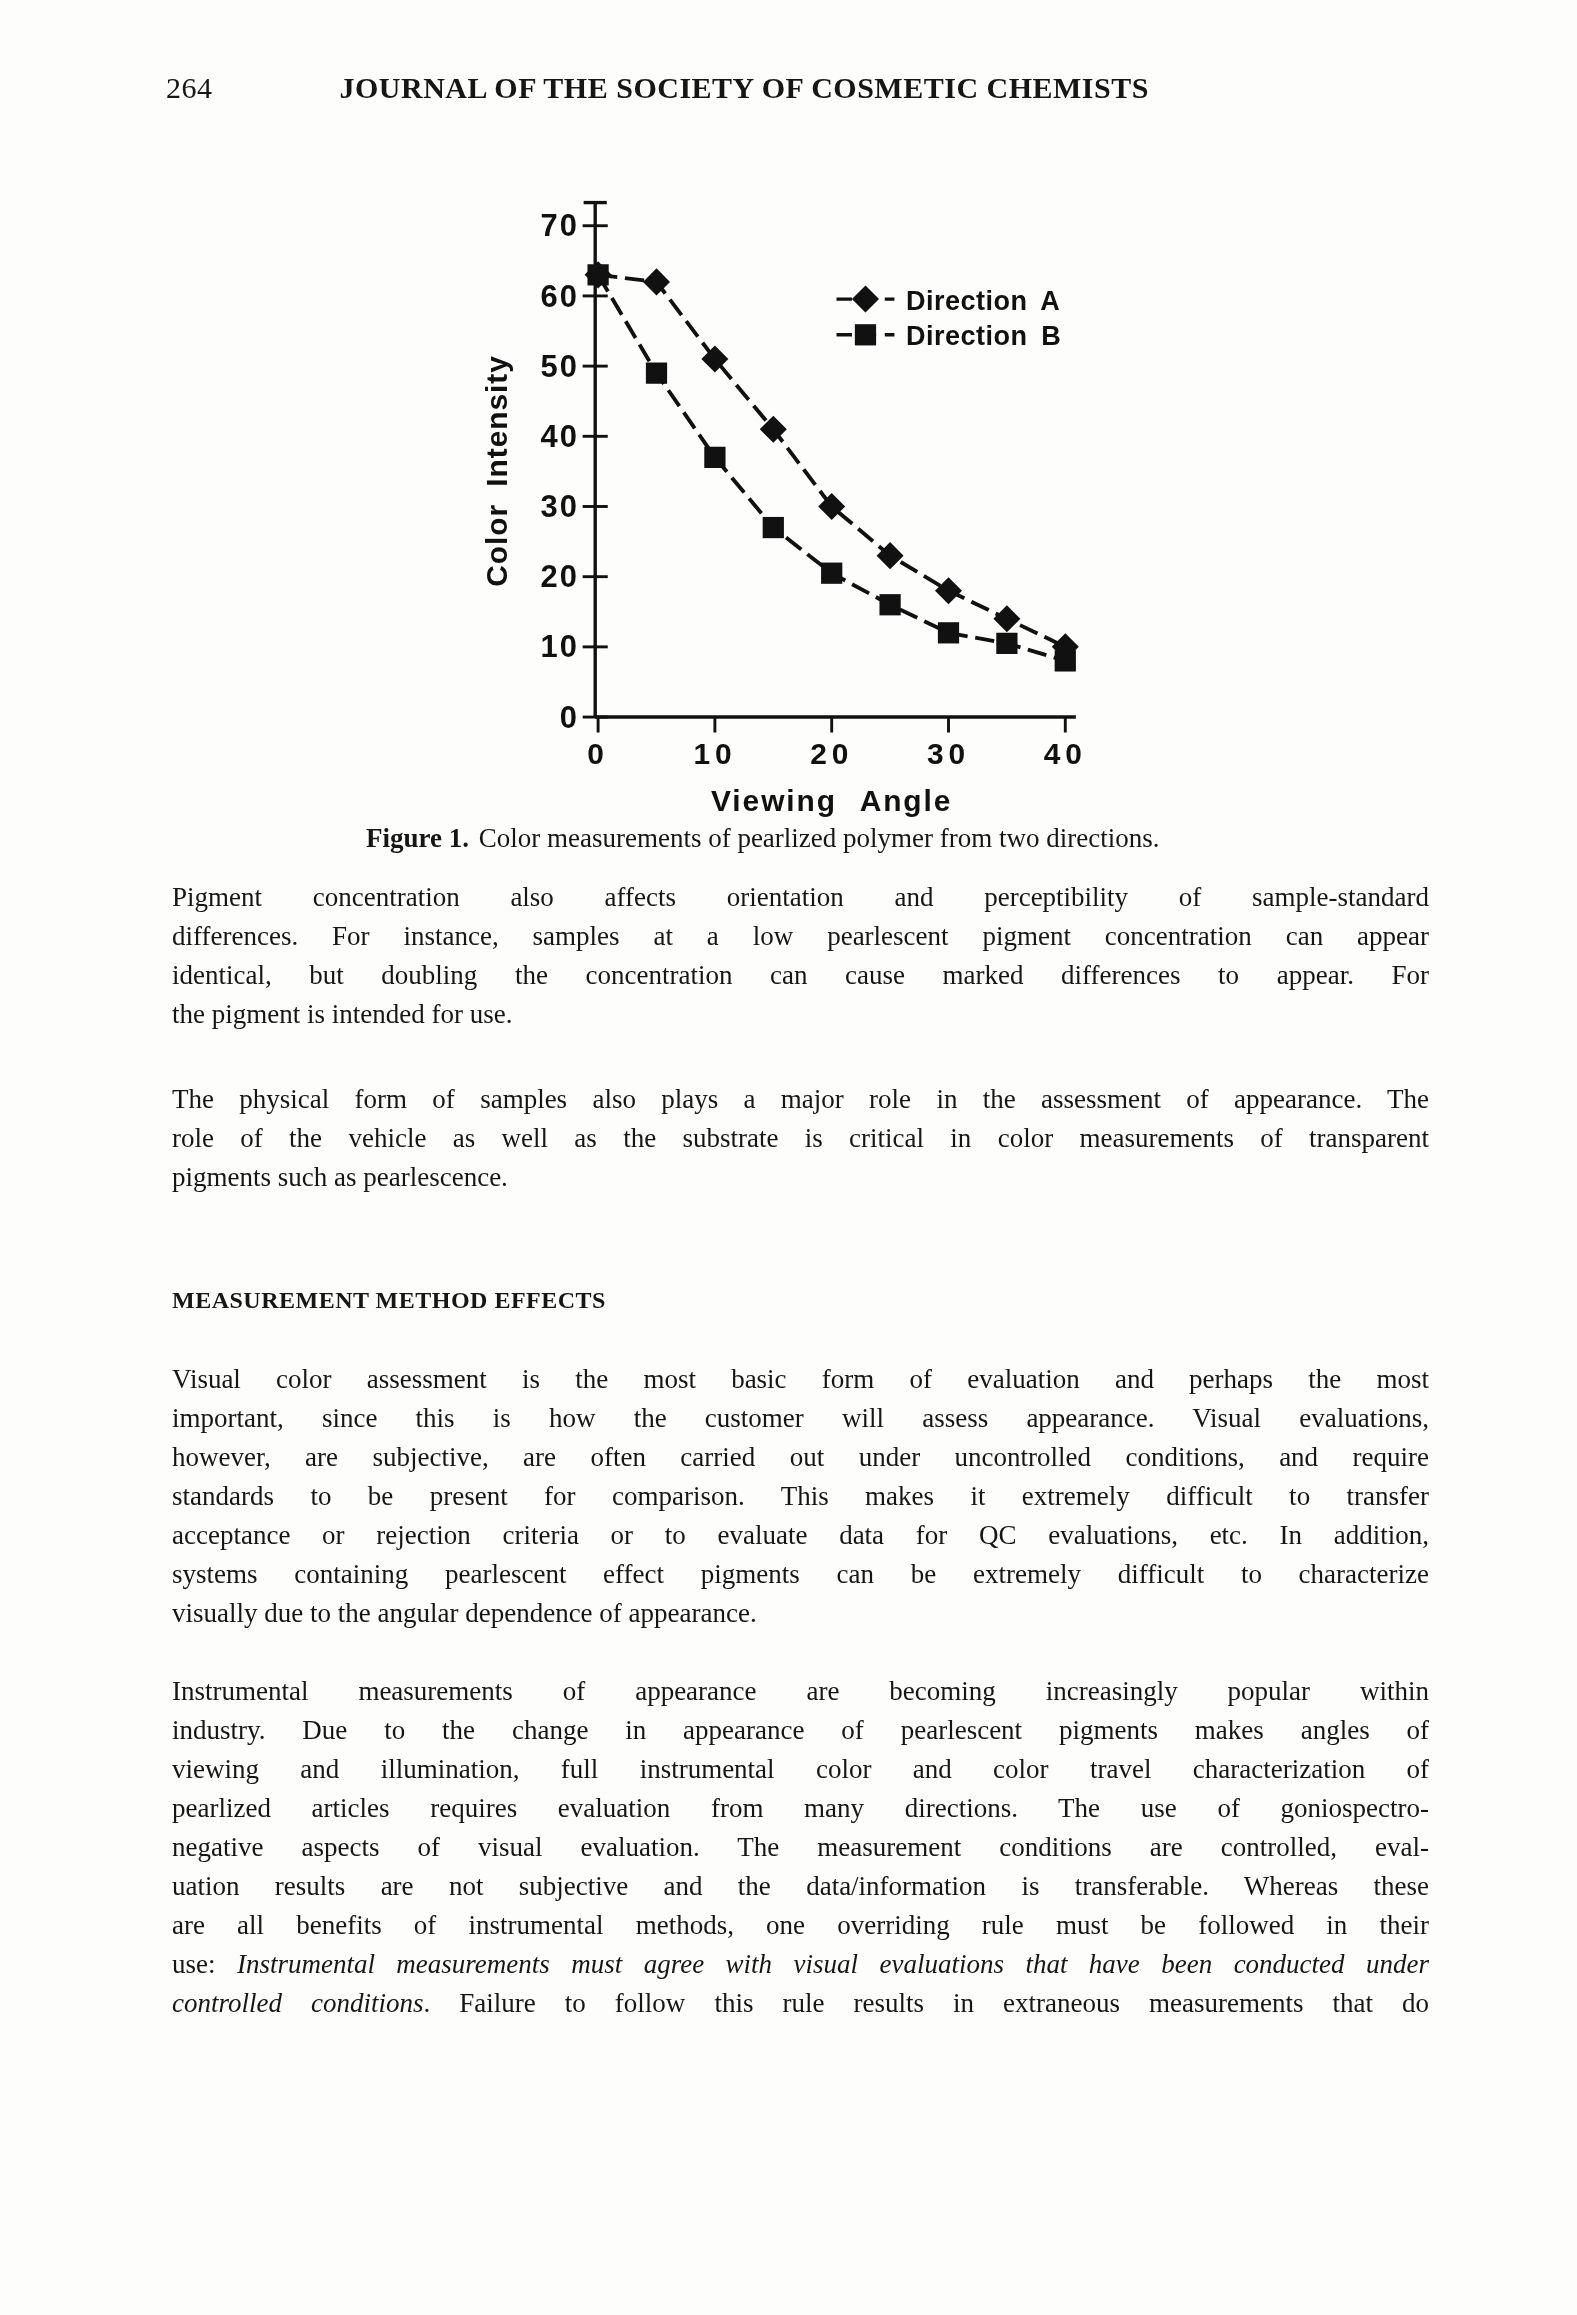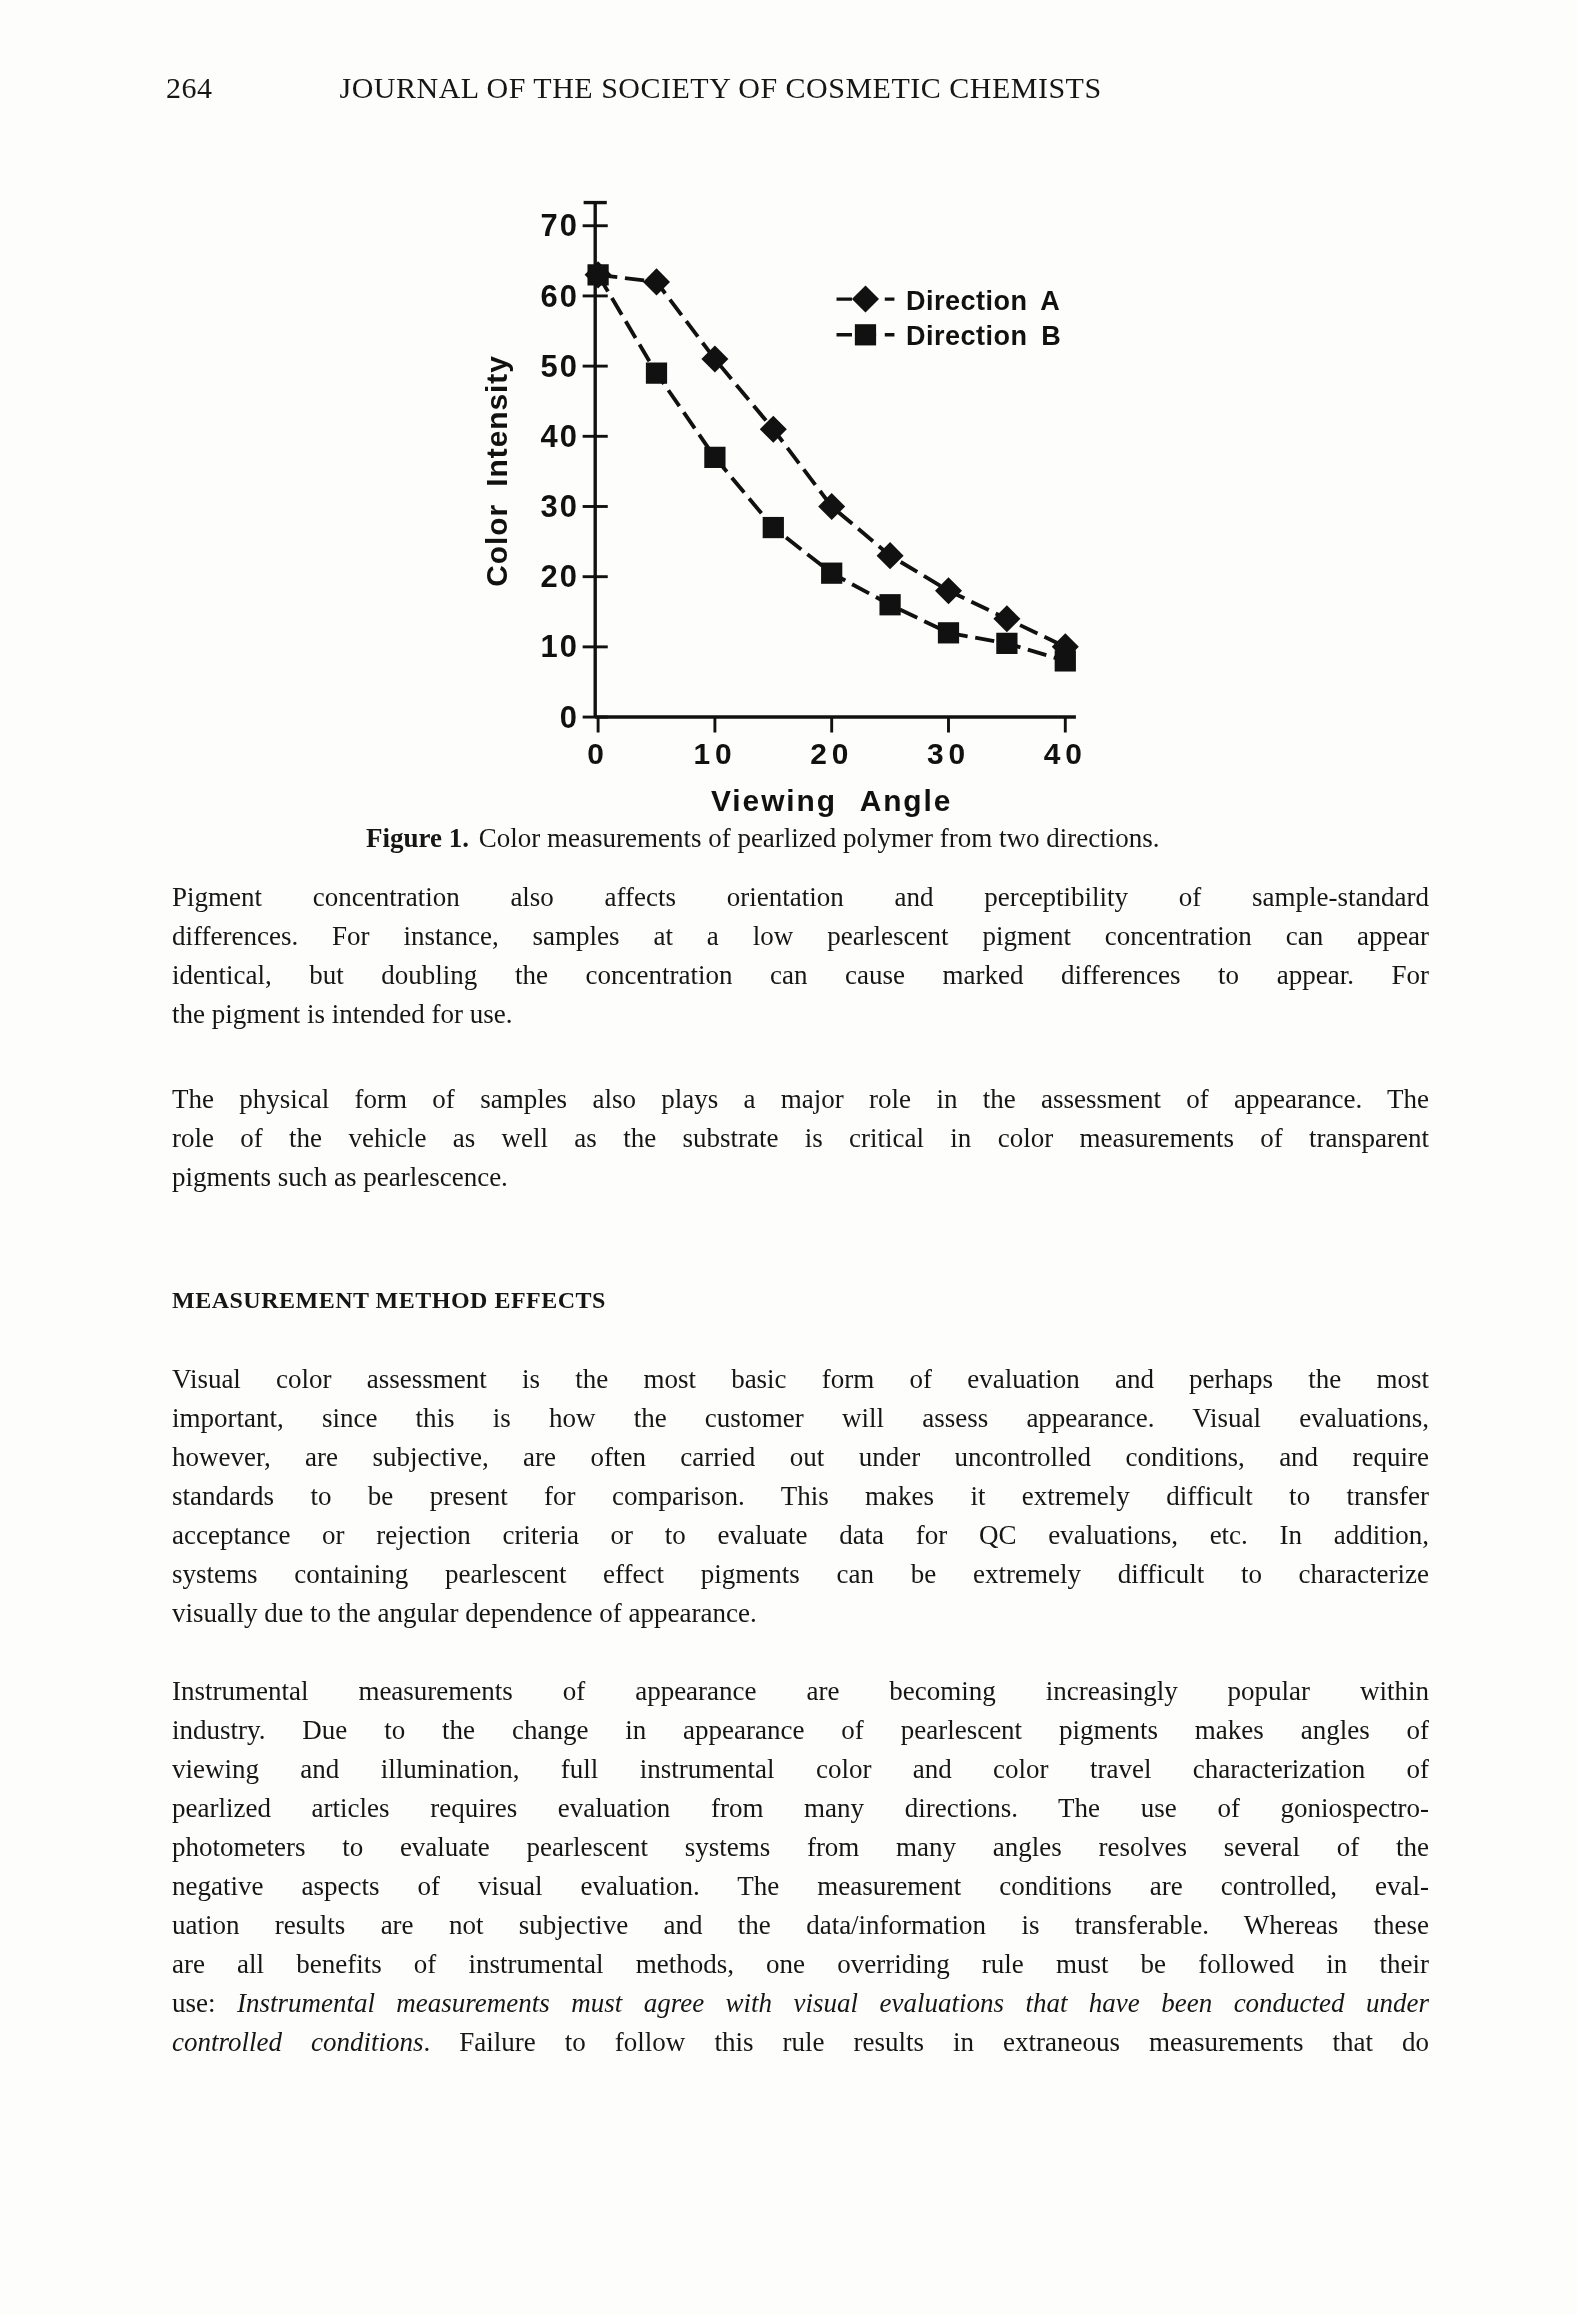--- a/index.html
+++ b/index.html
@@ -9,21 +9,21 @@
     background:#fdfdfb;
     font-family:"Liberation Serif", serif;
     color:#161616;
     overflow:hidden;
   }
   
   .page-header{
     position:absolute;left:166px;top:71px;
     font-size:30px;letter-spacing:0.5px;white-space:nowrap;
   }
-  .journal-title{margin-left:127px;}
+  .journal-title{margin-left:127px;font-weight:bold;}
   
   .figure-wrap{position:absolute;left:434px;top:135px;width:695px;height:695px;}
   .figure-caption{
     position:absolute;left:366px;top:823px;width:966px;
     font-size:27px;
   }
   .figure-caption b{font-weight:700;margin-right:9.7px;}
   
   .body-text{
     position:absolute;left:172px;top:878px;width:1257px;
@@ -143,21 +143,20 @@
         <div class="line"><span>standards to be present for comparison. This makes it extremely difficult to transfer</span></div>
         <div class="line"><span>acceptance or rejection criteria or to evaluate data for QC evaluations, etc. In addition,</span></div>
         <div class="line"><span>systems containing pearlescent effect pigments can be extremely difficult to characterize</span></div>
         <div class="line last"><span>visually due to the angular dependence of appearance.</span></div>
       </div>
     <div class="para" id="p4">
         <div class="line"><span>Instrumental measurements of appearance are becoming increasingly popular within</span></div>
         <div class="line"><span>industry. Due to the change in appearance of pearlescent pigments makes angles of</span></div>
         <div class="line"><span>viewing and illumination, full instrumental color and color travel characterization of</span></div>
         <div class="line"><span>pearlized articles requires evaluation from many directions. The use of goniospectro-</span></div>
-        <div class="line"><span>photometers to evaluate pearlescent systems from many angles resolves several of the</span></div>
         <div class="line"><span>negative aspects of visual evaluation. The measurement conditions are controlled, eval-</span></div>
         <div class="line"><span>uation results are not subjective and the data/information is transferable. Whereas these</span></div>
         <div class="line"><span>are all benefits of instrumental methods, one overriding rule must be followed in their</span></div>
         <div class="line"><span>use: </span><span class="it">Instrumental measurements must agree with visual evaluations that have been conducted under</span></div>
         <div class="line"><span class="it">controlled conditions</span><span>. Failure to follow this rule results in extraneous measurements that do</span></div>
       </div>
   </main>
 
 </div>
 

